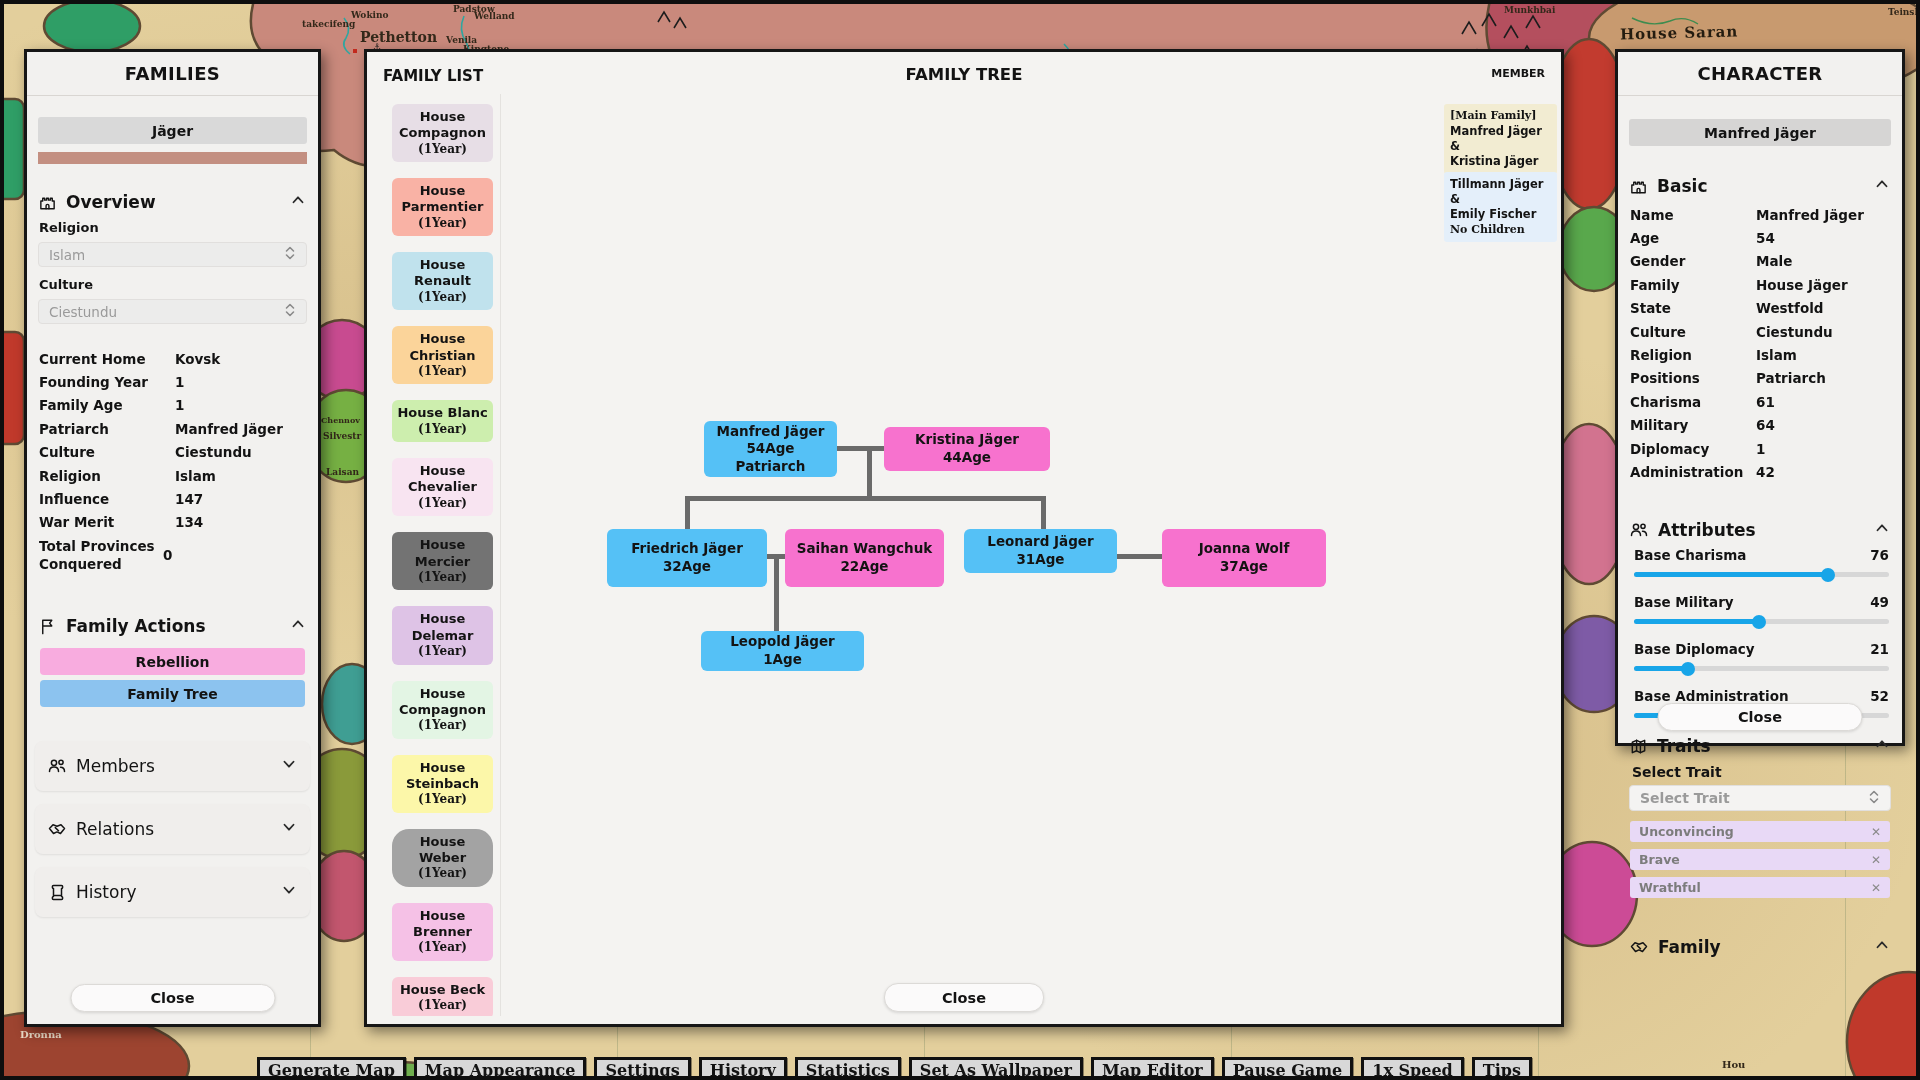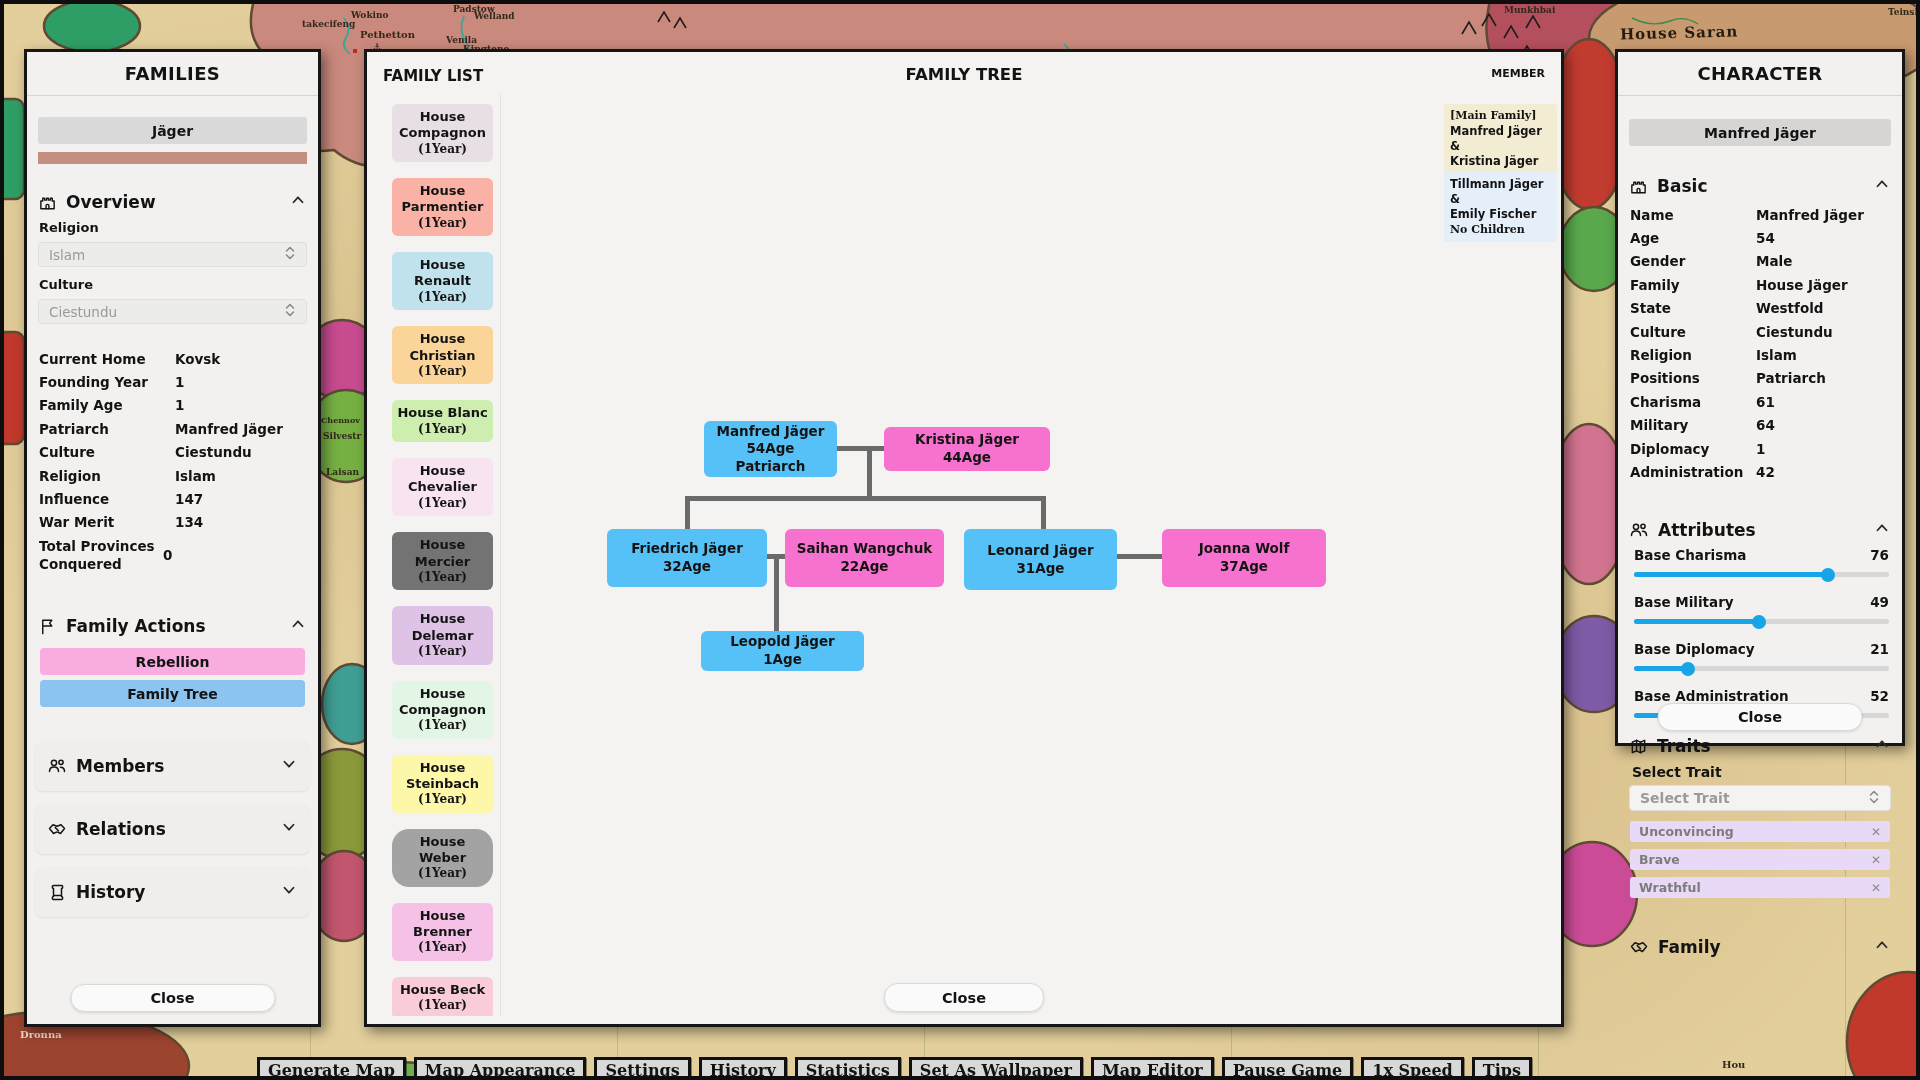--- a/index.html
+++ b/index.html
@@ -36,21 +36,21 @@
   .selbox { position:absolute; left:11px; right:11px; height:25px; background:#ececeb; border:1px solid #e1dfdd;
             border-radius:4px; display:flex; align-items:center; padding:0 10px; font-size:13.5px; color:#9a9a9a; cursor:pointer; }
   .selbox .ud { margin-left:auto; }
   .kvrow { display:flex; line-height:23px; font-size:13.5px; font-weight:bold; }
   .kvrow .k { width:136px; flex:0 0 auto; line-height:1.35; padding:2.6px 0; }
   .kvrow .v { flex:1; line-height:1.35; padding:2.6px 0; }
   .pillbtn { position:absolute; left:13px; right:13px; height:27px; border-radius:4px; display:flex;
              align-items:center; justify-content:center; font-weight:bold; font-size:14px; cursor:pointer; }
   .rowcard { position:absolute; left:8px; right:8px; height:50px; background:#f0eeec; border-radius:8px;
              box-shadow:0 1px 2px rgba(0,0,0,.08); display:flex; align-items:center; gap:9px; padding:0 12px;
-             font-weight:bold; font-size:17px; cursor:pointer; }
+             font-weight:normal; font-size:17px; cursor:pointer; }
   .rowcard .chev { margin-left:auto; }
   .closebtn { position:absolute; bottom:12px; left:50%; transform:translateX(-50%); height:28px;
               background:#fbfafa; border:1px solid #dcdad7; border-radius:14px; display:flex; align-items:center;
               justify-content:center; font-weight:bold; font-size:14.5px; box-shadow:0 1px 3px rgba(0,0,0,.12); cursor:pointer; }
   
   .famlist { position:absolute; left:20px; top:42px; width:114px; height:922px; overflow:hidden;
              border-right:1px solid #e4e2df; padding:10px 2px 0 0; }
   .fam-card { margin:0 5px 16px 5px; border-radius:6px; padding:5px 3px; text-align:center; cursor:pointer; }
   .fam-name { font-weight:bold; font-size:13px; line-height:1.25; }
   .fam-year { font-family:"DejaVu Serif",serif; font-weight:bold; font-size:12px; line-height:1.3; }
@@ -125,21 +125,21 @@
     </g>
   </svg>
 
   <div class="maplabel big" style="left:1616px;top:22px;font-size:15px;color:#241c10">House Saran</div>
   <div class="maplabel" style="left:1500px;top:2px;font-size:9px">Munkhbai</div>
   <div class="maplabel" style="left:1884px;top:4px;font-size:9px">Teinsk</div>
   <div class="maplabel" style="left:449px;top:1px;font-size:9px">Padstow</div>
   <div class="maplabel" style="left:470px;top:8px;font-size:9px">Welland</div>
   <div class="maplabel" style="left:347px;top:7px;font-size:9px">Wokino</div>
   <div class="maplabel" style="left:298px;top:16px;font-size:9px">takecifeng</div>
-  <div class="maplabel" style="left:356px;top:26px;font-size:10px">Pethetton</div>
+  <div class="maplabel" style="left:356px;top:26px;font-size:14px">Pethetton</div>
   <div class="maplabel" style="left:442px;top:32px;font-size:9px">Venila</div>
   <div class="maplabel" style="left:459px;top:41px;font-size:9px">Kingtene</div>
   <div class="maplabel" style="left:317px;top:412px;font-size:8px">Chennov</div>
   <div class="maplabel" style="left:319px;top:428px;font-size:9px">Silvestr</div>
   <div class="maplabel" style="left:322px;top:464px;font-size:9px">Laisan</div>
   <div class="maplabel" style="left:16px;top:1026px;font-size:10px;color:#ecdcc8">Dronna</div>
   <div class="maplabel" style="left:1718px;top:1056px;font-size:10px">Hou</div>
   <div class="anchor" style="left:369px;top:38px">⚓</div>
 
   <div class="panel" style="left:20px;top:45px;width:297px;height:978px">
@@ -371,21 +371,21 @@
       <div>44Age</div>
     </div>
     <div class="tnode" style="left: 240px; top: 477px; width: 160px; height: 58px; background: rgb(85, 193, 246);">
       <div>Friedrich Jäger</div>
       <div>32Age</div>
     </div>
     <div class="tnode" style="left: 418px; top: 477px; width: 159px; height: 58px; background: rgb(247, 114, 206);">
       <div>Saihan Wangchuk</div>
       <div>22Age</div>
     </div>
-    <div class="tnode" style="left: 597px; top: 477px; width: 153px; height: 61px; background: rgb(85, 193, 246);">
+    <div class="tnode" style="left: 597px; top: 477px; width: 153px; height: 44px; background: rgb(85, 193, 246);">
       <div>Leonard Jäger</div>
       <div>31Age</div>
     </div>
     <div class="tnode" style="left: 795px; top: 477px; width: 164px; height: 58px; background: rgb(247, 114, 206);">
       <div>Joanna Wolf</div>
       <div>37Age</div>
     </div>
     <div class="tnode" style="left: 334px; top: 579px; width: 163px; height: 40px; background: rgb(85, 193, 246);">
       <div>Leopold Jäger</div>
       <div>1Age</div>

